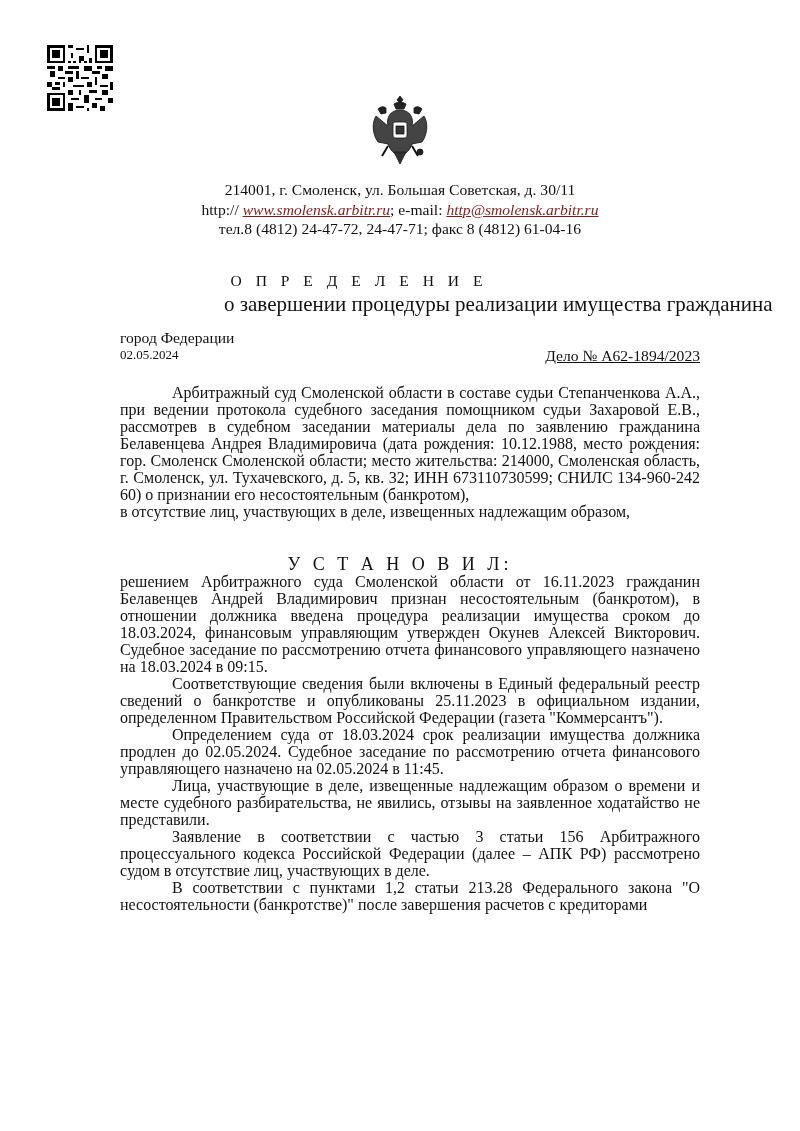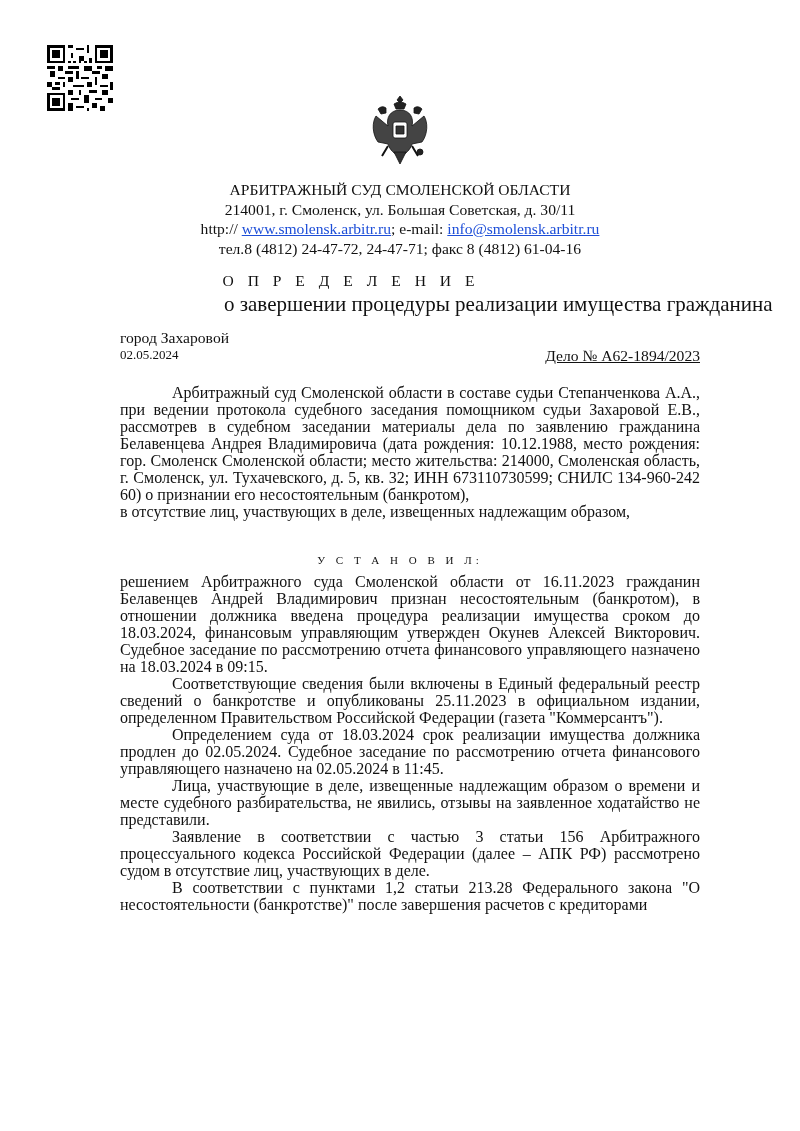--- a/index.html
+++ b/index.html
@@ -2,31 +2,31 @@
 <html><head>
 <meta charset="utf-8">
 <style>
   html, body { margin: 0; padding: 0; background: #ffffff; }
   body { width: 800px; height: 1131px; position: relative; overflow: hidden;
          font-family: "Liberation Serif", "DejaVu Serif", serif; color: #111; }
   .qr { position: absolute; left: 47px; top: 45px; width: 66px; height: 66px; }
   .emblem { position: absolute; left: 368px; top: 94px; width: 64px; height: 72px; }
   .header { position: absolute; left: 0; width: 800px; text-align: center; font-size: 15.6px; line-height: 19.5px; }
   .header.h1 { top: 180px; }
-  .link { color: #1d4ed8; text-decoration: underline; }
-  .title { position: absolute; left: 0; width: 702px; text-align: center; top: 272px; font-size: 15.6px; letter-spacing: 5px; }
+  .link { color: #7f1d1d; text-decoration: underline; font-style: italic; }
+  .title { position: absolute; left: 8px; width: 702px; text-align: center; top: 272px; font-size: 15.6px; letter-spacing: 5px; }
   .subtitle { position: absolute; left: 224px; top: 292px; font-size: 21px; }
   .place { position: absolute; left: 120px; top: 328px; font-size: 15.6px; line-height: 19px; }
   .date { position: absolute; left: 120px; top: 347px; font-size: 13px; }
   .caseno { position: absolute; right: 100px; top: 347px; font-size: 15.6px; text-decoration: underline; }
   .body { position: absolute; left: 120px; width: 580px; font-size: 16px; line-height: 17px; text-align: justify; }
   .body p { margin: 0; }
   .indent { text-indent: 52px; }
   .intro { top: 384px; }
-  .heading2 { position: absolute; left: 0; width: 800px; text-align: center; top: 554px; font-size: 11px; letter-spacing: 4px; }
+  .heading2 { position: absolute; left: 0; width: 800px; text-align: center; top: 554px; font-size: 18px; letter-spacing: 4px; }
   .main { top: 573px; }
 </style>
 </head>
 <body>
 
 <svg class="qr" viewBox="0 0 25 25" shape-rendering="crispEdges">
   <rect width="25" height="25" fill="#fff"></rect>
   <g fill="#000">
     <rect x="0" y="0" width="7" height="7"></rect>
       <rect x="1" y="1" width="5" height="5" fill="#fff"></rect>
@@ -95,32 +95,31 @@
     <path d="M32 16 c-10 0 -14 8 -12 16 l-12 -10 c-4 6 -4 18 2 26 l10 2 c2 6 6 10 12 12 c6 -2 10 -6 12 -12 l10 -2 c6 -8 6 -20 2 -26 l-12 10 c2 -8 -2 -16 -12 -16 z" fill="#444"></path>
     <rect x="25" y="28" width="14" height="16" rx="2" fill="#fff"></rect>
     <path d="M28 32 h8 v8 h-8 z" fill="#333"></path>
     <path d="M20 52 l-6 10 M44 52 l6 10" stroke-width="2"></path>
     <circle cx="52" cy="58" r="3"></circle>
     <path d="M26 58 l6 12 6 -12 z" fill="#333"></path>
   </g>
 </svg>
 
 <div class="header h1">
-  <div>АРБИТРАЖНЫЙ СУД СМОЛЕНСКОЙ ОБЛАСТИ</div>
   <div>214001, г. Смоленск, ул. Большая Советская, д. 30/11</div>
   <div>
-    <span>http:// </span><span class="link">www.smolensk.arbitr.ru</span><span>; e-mail: </span><span class="link">info@smolensk.arbitr.ru</span>
+    <span>http:// </span><span class="link">www.smolensk.arbitr.ru</span><span>; e-mail: </span><span class="link">http@smolensk.arbitr.ru</span>
   </div>
   <div>тел.8 (4812) 24-47-72, 24-47-71;  факс 8 (4812) 61-04-16</div>
 </div>
 
 <div class="title">О П Р Е Д Е Л Е Н И Е</div>
 <div class="subtitle">о завершении процедуры реализации имущества гражданина</div>
 
-<div class="place">город Захаровой</div>
+<div class="place">город Федерации</div>
 <div class="date">02.05.2024</div>
 <div class="caseno">Дело № А62-1894/2023</div>
 
 <div class="body intro">
   <p class="indent">Арбитражный суд Смоленской области в составе судьи Степанченкова А.А., при ведении протокола судебного заседания помощником судьи Захаровой Е.В., рассмотрев в судебном заседании материалы дела по заявлению гражданина Белавенцева Андрея Владимировича (дата рождения: 10.12.1988, место рождения: гор. Смоленск Смоленской области; место жительства: 214000, Смоленская область, г. Смоленск, ул. Тухачевского, д. 5, кв. 32; ИНН 673110730599; СНИЛС 134-960-242 60) о признании его несостоятельным (банкротом),</p>
   <p>в отсутствие лиц, участвующих в деле, извещенных надлежащим образом,</p>
 </div>
 
 <div class="heading2">У С Т А Н О В И Л:</div>
 

